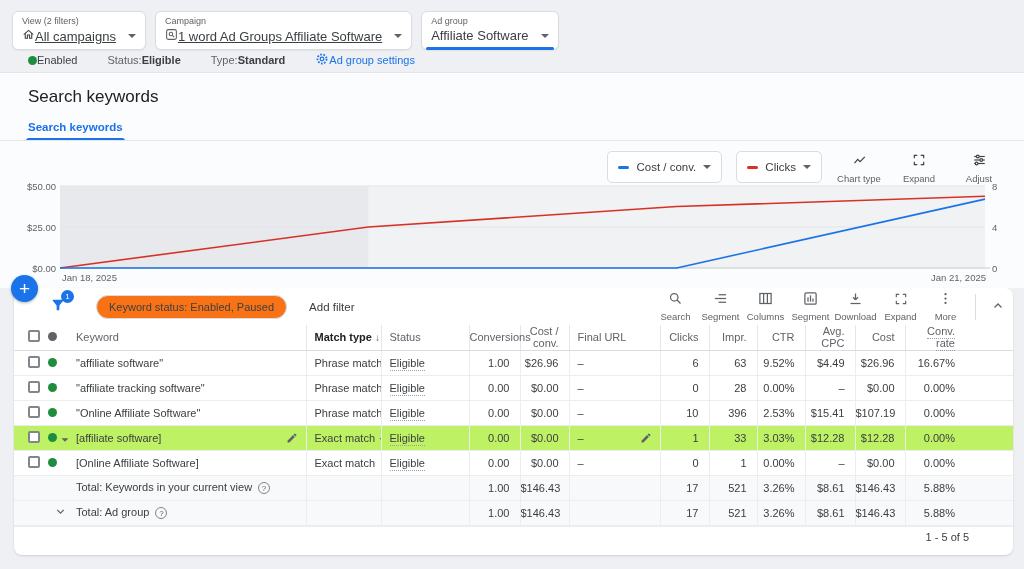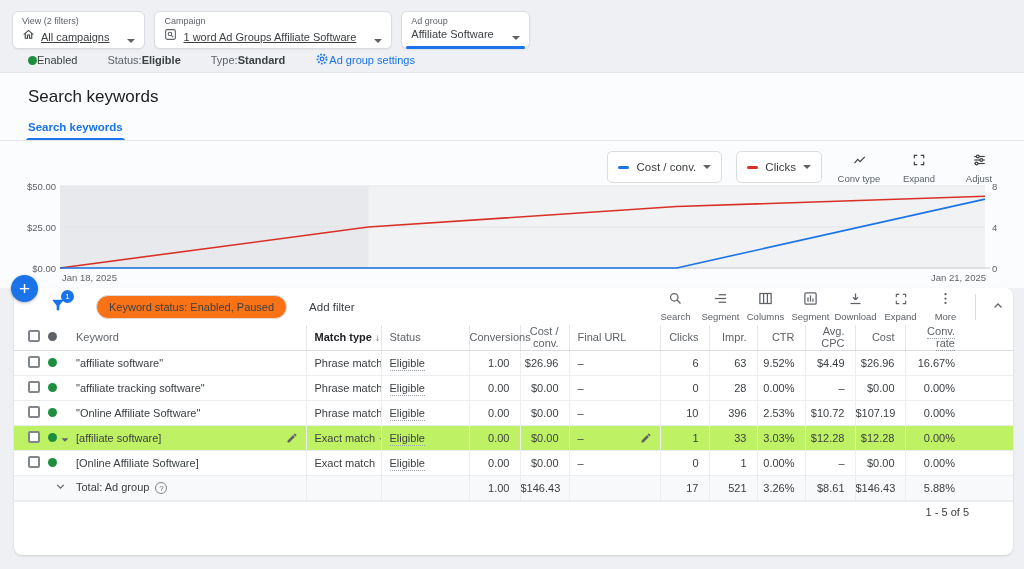--- a/index.html
+++ b/index.html
@@ -6,21 +6,21 @@
   html,body { width:1024px; height:569px; overflow:hidden; }
   body { font-family:"Liberation Sans","DejaVu Sans",sans-serif; background:#eef0f3; color:#3c4043; }
   .stage { position:relative; width:1024px; height:569px; }
 
   
   .topbar { position:absolute; top:0; left:0; width:1024px; height:72px; background:#eef0f3; }
   .filter-cards { position:absolute; top:11px; left:12px; display:flex; gap:9px; }
   .filter-card { position:relative; background:#fff; border:1px solid #dadce0; border-radius:6px;
     padding:4px 9px 5px 9px; box-shadow:0 1px 1px rgba(60,64,67,.08); cursor:pointer; }
   .card-label { font-size:9px; color:#5f6368; margin-bottom:2px; }
-  .card-value { display:flex; align-items:flex-end; gap:6px; font-size:11px; color:#3c4043; white-space:nowrap; }
+  .card-value { display:flex; align-items:center; gap:0; font-size:13px; color:#3c4043; white-space:nowrap; }
   .underlined { text-decoration:underline; }
   .caret { display:inline-block; width:0; height:0; border-left:4px solid transparent;
     border-right:4px solid transparent; border-top:4px solid #5f6368; }
   .card-caret { margin-left:12px; }
   .active-bar { position:absolute; left:4px; right:4px; bottom:-1px; height:3px; background:#1a73e8; border-radius:3px; }
   .status-row { position:absolute; top:52px; left:28px; display:flex; align-items:center; gap:30px; font-size:11px; }
   .inline-flex { display:flex; align-items:center; gap:0; }
   .dot { display:inline-block; width:9px; height:9px; border-radius:50%; }
   .dot.green { background:#1e8e3e; }
   .dot.gray { background:#5f6368; }
@@ -184,21 +184,21 @@
       </div>
       <div class="metric-dd">
         <span class="metric-dash" style="background: rgb(217, 48, 37);"></span>
         <span>Clicks</span>
         <span class="caret"></span>
       </div>
       <div class="icon-btn">
         <span><svg width="17" height="14" viewBox="0 0 24 24" fill="none" stroke="#3c4043" stroke-width="2">
               <path d="M3.5 17.5l5.5-6.5 4 4L21 6.5"></path>
             </svg></span>
-        <span>Conv type</span>
+        <span>Chart type</span>
       </div>
       <div class="icon-btn">
         <span><svg width="14" height="14" viewBox="0 0 24 24" fill="none" stroke="#3c4043" stroke-width="2">
               <path d="M4 9V4h5M15 4h5v5M20 15v5h-5M9 20H4v-5"></path>
             </svg></span>
         <span>Expand</span>
       </div>
       <div class="icon-btn">
         <span><svg width="15" height="14" viewBox="0 0 24 24">
               <g stroke="#3c4043" stroke-width="2" fill="none">
@@ -391,21 +391,21 @@
               </div>
             </td>
             <td class="bordered pad-l"><span>Phrase match</span></td>
             <td class="bordered pad-l"><span class="status-underline">Eligible</span></td>
             <td class="bordered num">0.00</td>
             <td class="bordered num">$0.00</td>
             <td class="bordered pad-l">–</td>
             <td class="bordered num">10</td>
             <td class="bordered num">396</td>
             <td class="bordered num">2.53%</td>
-            <td class="bordered num">$10.72</td>
+            <td class="bordered num">$15.41</td>
             <td class="bordered num">$107.19</td>
             <td class="bordered num last-col">0.00%</td>
           </tr>
           <tr class="highlighted">
             <td class="cb-cell"><span class="checkbox"></span></td>
             <td class="dot-cell"><span class="dot green"></span><span class="caret mini-caret"></span></td>
             <td class="pad-l">
               <div class="kw-flex">
                 <span>[affiliate software]</span>
                 <span class="spacer"></span>
@@ -453,20 +453,36 @@
             <td class="bordered pad-l">–</td>
             <td class="bordered num">0</td>
             <td class="bordered num">1</td>
             <td class="bordered num">0.00%</td>
             <td class="bordered num">–</td>
             <td class="bordered num">$0.00</td>
             <td class="bordered num last-col">0.00%</td>
           </tr>
           <tr class="total-row">
             <td class="cb-cell"></td>
+            <td class="dot-cell"></td>
+            <td class="pad-l"><span>Total: Keywords in your current view</span><span class="help-circle">?</span></td>
+            <td class="bordered"></td>
+            <td class="bordered"></td>
+            <td class="bordered num">1.00</td>
+            <td class="bordered num">$146.43</td>
+            <td class="bordered pad-l"></td>
+            <td class="bordered num">17</td>
+            <td class="bordered num">521</td>
+            <td class="bordered num">3.26%</td>
+            <td class="bordered num">$8.61</td>
+            <td class="bordered num">$146.43</td>
+            <td class="bordered num last-col">5.88%</td>
+          </tr>
+          <tr class="total-row">
+            <td class="cb-cell"></td>
             <td class="dot-cell"><span class="expander">
                 <svg width="13" height="13" viewBox="0 0 24 24" fill="none" stroke="#5f6368" stroke-width="2.3">
                   <path d="M6 9l6 6 6-6"></path>
                 </svg>
               </span></td>
             <td class="pad-l"><span>Total: Ad group</span><span class="help-circle">?</span></td>
             <td class="bordered"></td>
             <td class="bordered"></td>
             <td class="bordered num">1.00</td>
             <td class="bordered num">$146.43</td>

